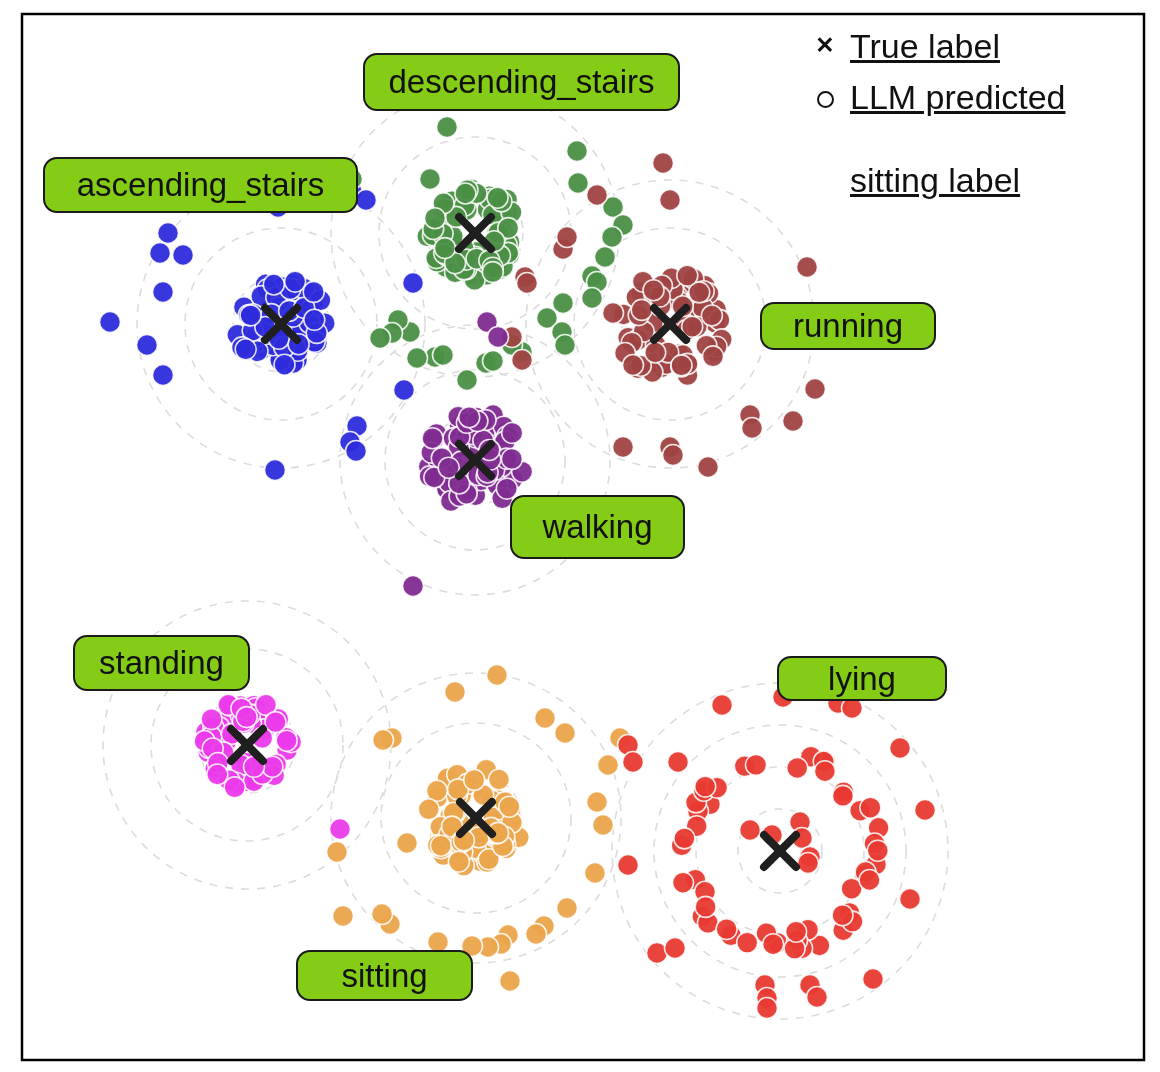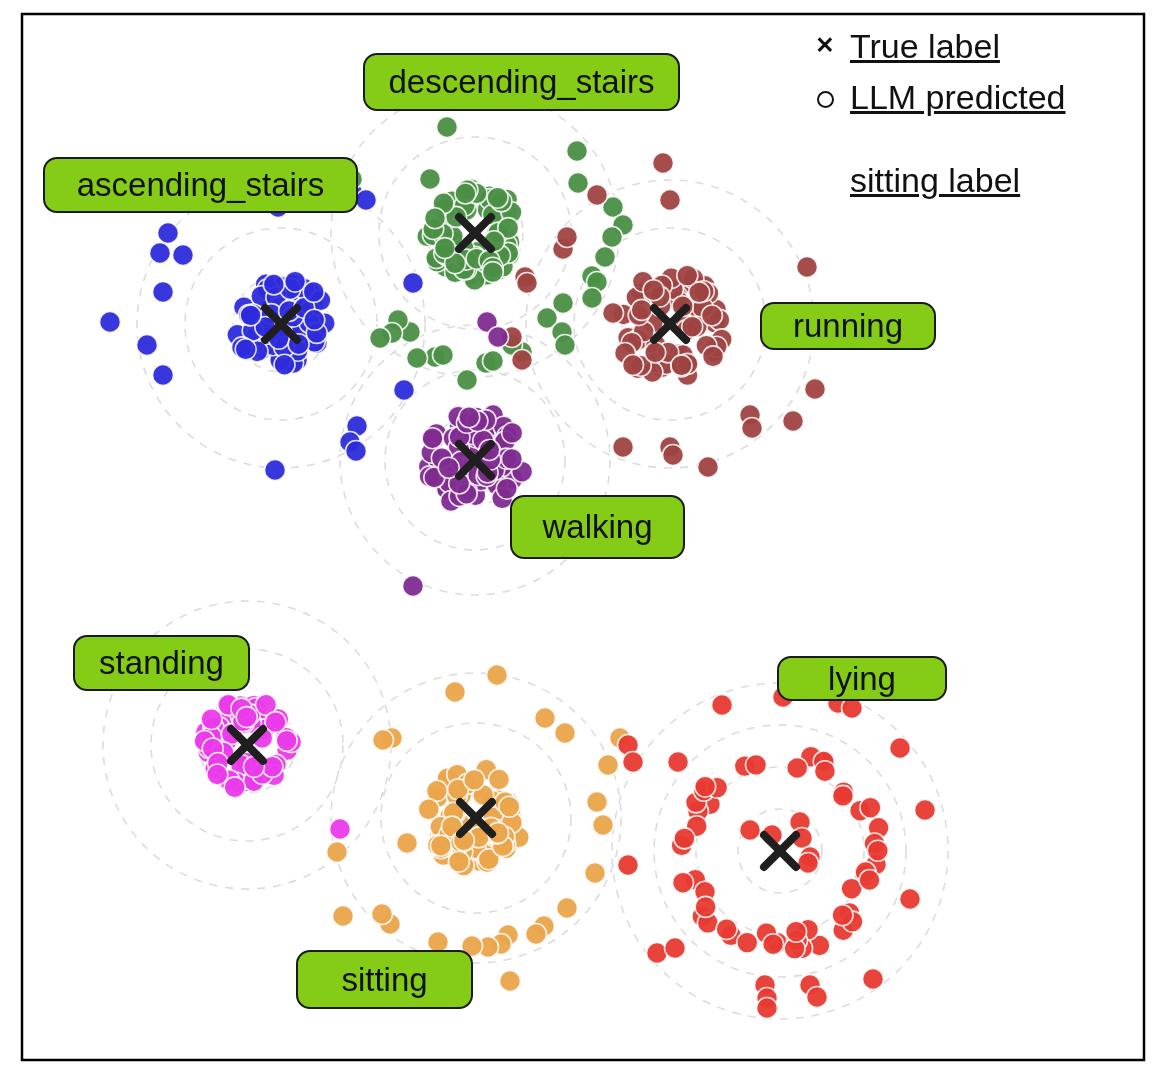--- a/index.html
+++ b/index.html
@@ -737,21 +737,21 @@
       </g>
     <rect id="plot-frame" fill="none" x="22" y="14" width="1122" height="1046" stroke="#000000" stroke-width="2.5"></rect>
   </svg>
 
   <div id="labels">
       <div class="label-box" style="left: 43px; top: 133px; width: 315px; height: 56px; margin-top: 24px;">ascending_stairs</div>
       <div class="label-box" style="left: 363px; top: 53px; width: 317px; height: 58px;">descending_stairs</div>
       <div class="label-box" style="left: 760px; top: 302px; width: 176px; height: 48px;">running</div>
       <div class="label-box" style="left: 510px; top: 495px; width: 175px; height: 64px;">walking</div>
       <div class="label-box" style="left: 73px; top: 635px; width: 177px; height: 56px;">standing</div>
-      <div class="label-box" style="left: 296px; top: 950px; width: 177px; height: 59px;">sitting</div>
+      <div class="label-box" style="left: 296px; top: 950px; width: 177px; height: 51px;">sitting</div>
       <div class="label-box" style="left: 777px; top: 635px; width: 170px; height: 45px; margin-top: 21px;">lying</div>
     </div>
 
   <div class="legend">
     <div class="legend-row">
       <span class="legend-marker-col">
         <span class="legend-x">✕</span>
       </span>
       <span class="legend-text">True label</span>
     </div>

